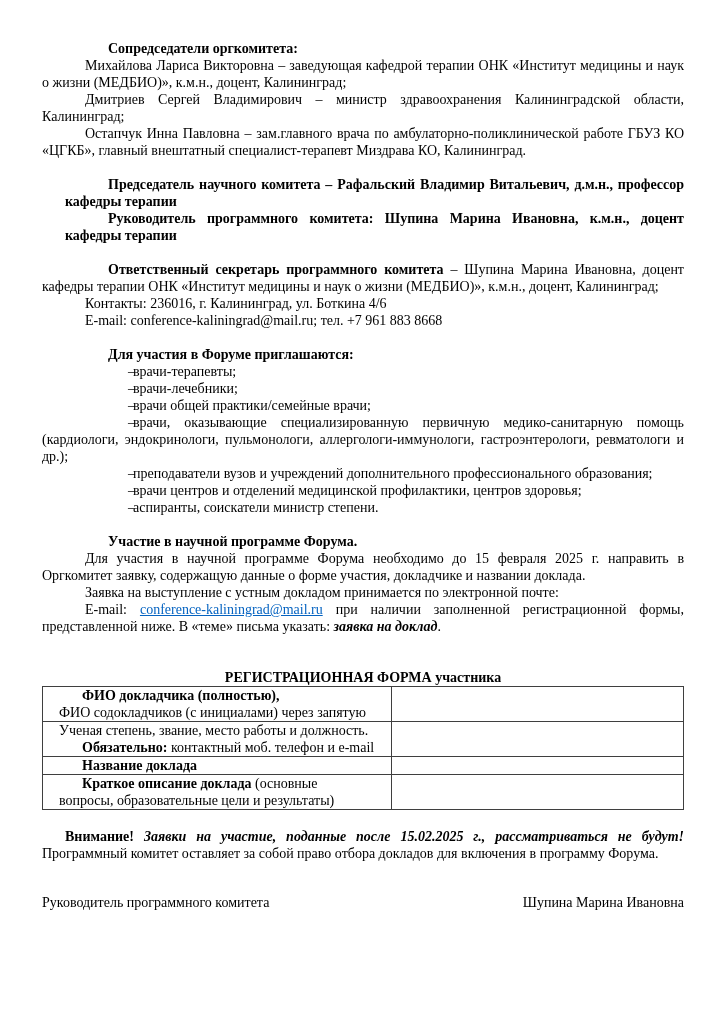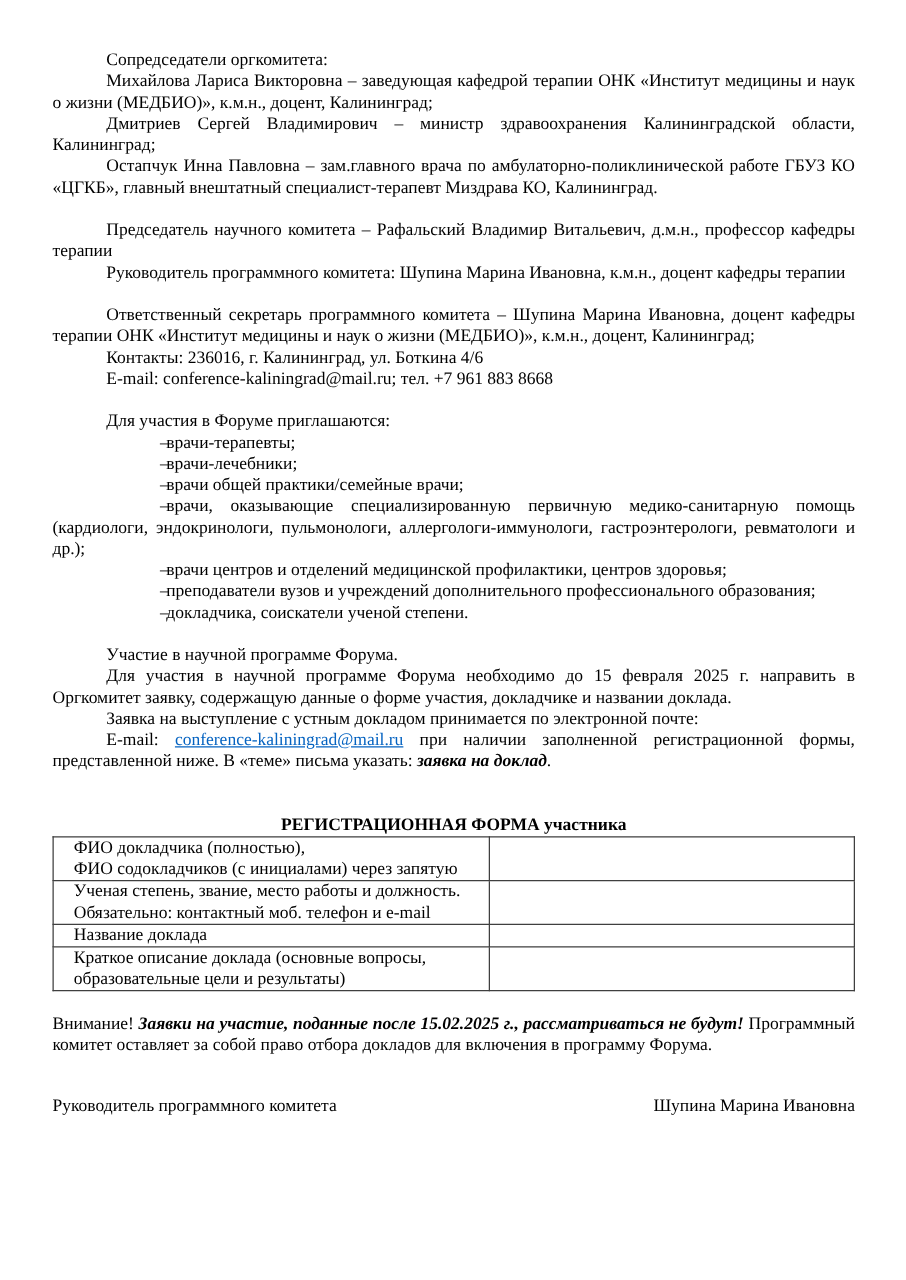--- a/index.html
+++ b/index.html
@@ -12,21 +12,21 @@
     box-sizing: border-box;
     padding: 40px 41px 0 42px;
     font-family: "Liberation Serif", "DejaVu Serif", serif;
     font-size: 14px;
     line-height: 17px;
     color: #000000;
     overflow: hidden;
   }
   p { margin: 0; text-align: justify; }
   .ind { text-indent: 43px; }
-  .b { font-weight: normal; }
+  .b { font-weight: bold; margin-left: 23px; }
   .bi { font-weight: bold; font-style: italic; }
   .sp { height: 17px; }
   .li { text-indent: 43px; }
   .dash { display: inline-block; width: 48px; font-weight: normal; }
   a.lnk { color: #0563c1; text-decoration: underline; cursor: pointer; margin-top: 12px; }
   .form-title { text-align: center; font-weight: bold; text-indent: 0; }
   table.reg {
     width: 100%;
     border-collapse: collapse;
     table-layout: fixed;
@@ -67,23 +67,23 @@
   <p class="ind">Контакты: 236016, г. Калининград, ул. Боткина 4/6</p>
   <p class="ind">E-mail: conference-kaliningrad@mail.ru; тел. +7 961 883 8668</p>
 
   <div class="sp"></div>
 
   <p class="ind b">Для участия в Форуме приглашаются:</p>
   <p class="li"><span class="dash">–</span><span>врачи-терапевты;</span></p>
   <p class="li"><span class="dash">–</span><span>врачи-лечебники;</span></p>
   <p class="li"><span class="dash">–</span><span>врачи общей практики/семейные врачи;</span></p>
   <p class="li"><span class="dash">–</span><span>врачи, оказывающие специализированную первичную медико-санитарную помощь (кардиологи, эндокринологи, пульмонологи, аллергологи-иммунологи, гастроэнтерологи, ревматологи и др.);</span></p>
+  <p class="li"><span class="dash">–</span><span>преподаватели вузов и учреждений дополнительного профессионального образования;</span></p>
   <p class="li"><span class="dash">–</span><span>врачи центров и отделений медицинской профилактики, центров здоровья;</span></p>
-  <p class="li"><span class="dash">–</span><span>преподаватели вузов и учреждений дополнительного профессионального образования;</span></p>
-  <p class="li"><span class="dash">–</span><span>докладчика, соискатели ученой степени.</span></p>
+  <p class="li"><span class="dash">–</span><span>аспиранты, соискатели министр степени.</span></p>
 
   <div class="sp"></div>
 
   <p class="ind b">Участие в научной программе Форума.</p>
   <p class="ind">Для участия в научной программе Форума необходимо до 15 февраля 2025 г. направить в Оргкомитет заявку, содержащую данные о форме участия, докладчике и названии доклада.</p>
   <p class="ind">Заявка на выступление с устным докладом принимается по электронной почте:</p>
   <p class="ind"><span>E-mail: </span><a class="lnk" href="#">conference-kaliningrad@mail.ru</a><span> при наличии заполненной регистрационной формы, представленной ниже. В «теме» письма указать: </span><span class="bi">заявка на доклад</span><span>.</span></p>
 
   <div class="sp"></div>
   <div class="sp"></div>

